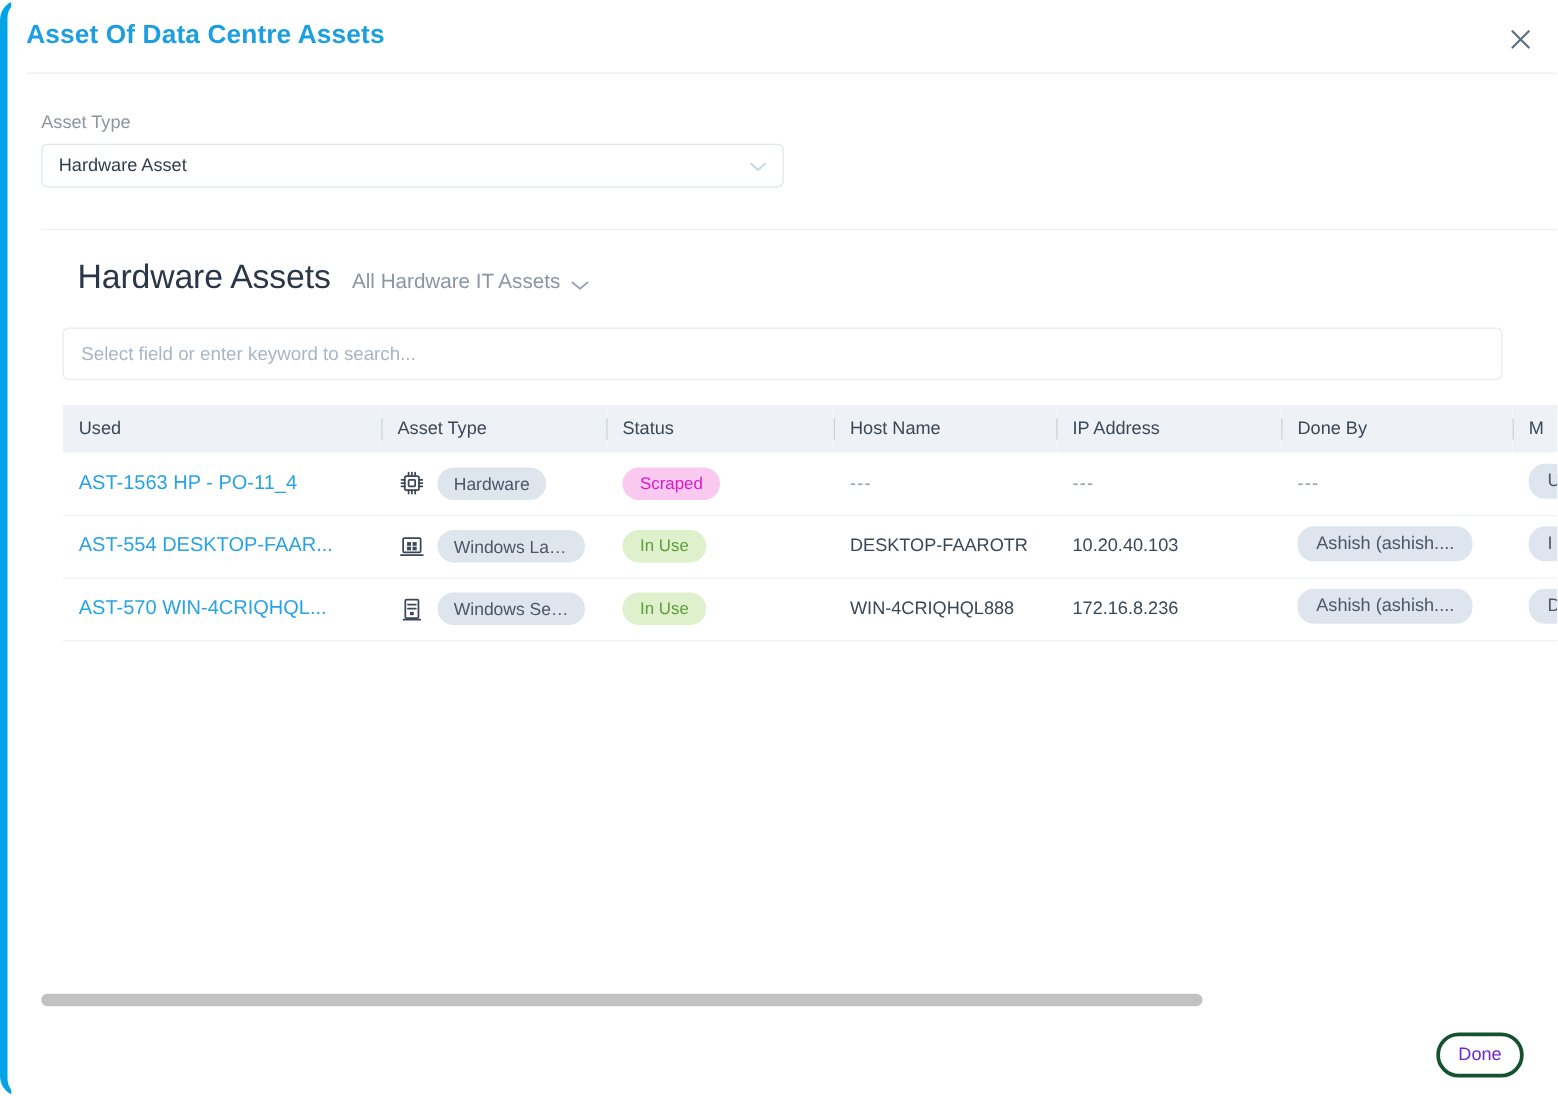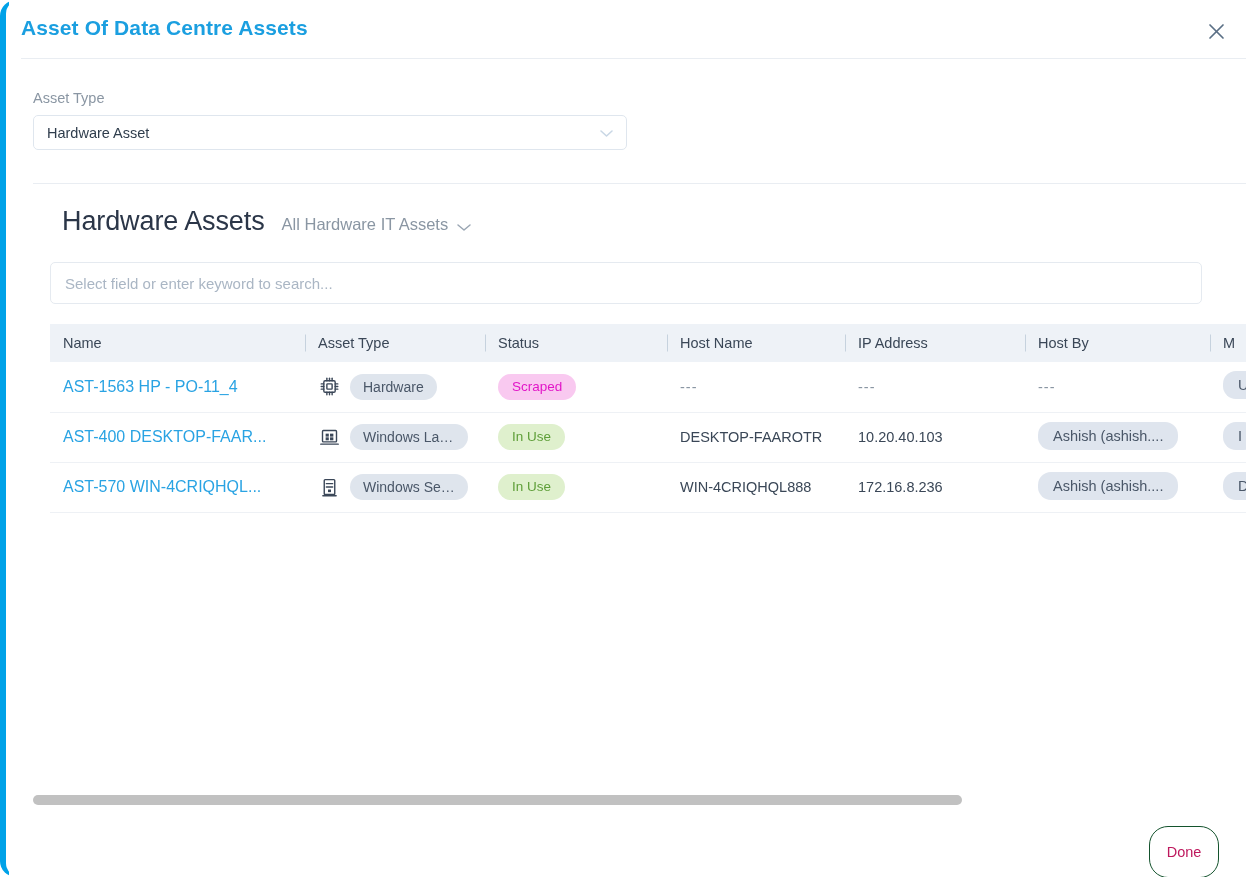--- a/index.html
+++ b/index.html
@@ -308,25 +308,25 @@
 
   
   .footer {
     position: absolute;
     left: 0; top: 815px;
     width: 1246px; height: 62px;
   }
   .done-btn {
     position: absolute;
     right: 27px; top: 11px;
-    width: 70px; height: 52px;
-    border: 1px solid #14532d;
+    width: 70px; height: 36px;
+    border: 3px solid #14532d;
     border-radius: 19px;
     background: #ffffff;
-    color: #be185d;
+    color: #6d28d9;
     font-family: "Liberation Sans", sans-serif;
     font-size: 14.5px;
     cursor: pointer;
     display: flex;
     align-items: center;
     justify-content: center;
   }
 </style>
 </head>
 <body>
@@ -376,41 +376,41 @@
   <div class="search-box">
     <input class="search-input" type="text" placeholder="Select field or enter keyword to search..." style="">
   </div>
 
   <div class="table-wrap">
     <table class="table">
       <thead>
         <tr>
           <th class="col-name">
             
-            <span>Name</span>
+            <span>Used</span>
           </th>
           <th class="col-assettype">
             <span class="divider"></span>
             <span>Asset Type</span>
           </th>
           <th class="col-status">
             <span class="divider"></span>
             <span>Status</span>
           </th>
           <th class="col-hostname">
             <span class="divider"></span>
             <span>Host Name</span>
           </th>
           <th class="col-ip">
             <span class="divider"></span>
             <span>IP Address</span>
           </th>
           <th class="col-usedby">
             <span class="divider"></span>
-            <span>Host By</span>
+            <span>Done By</span>
           </th>
           <th class="col-model">
             <span class="divider"></span>
             <span>M</span>
           </th>
         </tr>
       </thead>
       <tbody>
 
         <tr>
@@ -452,21 +452,21 @@
           <td class="col-usedby">
             <span class="dash">---</span>
           </td>
           <td class="col-model">
             <span class="chip model">U</span>
           </td>
         </tr>
 
         <tr>
           <td class="col-name">
-            <a class="asset-link">AST-400 DESKTOP-FAAR...</a>
+            <a class="asset-link">AST-554 DESKTOP-FAAR...</a>
           </td>
           <td class="col-assettype">
             <div class="type-cell">
               <span class="type-icon">
                 <svg width="21" height="21" viewBox="0 0 24 24" fill="none" stroke="currentColor" stroke-width="1.6" stroke-linejoin="round">
                   <rect x="4" y="4" width="16" height="13" rx="1"></rect>
                   <rect x="7.6" y="7.6" width="3.6" height="3.4" fill="currentColor" stroke="none"></rect>
                   <rect x="12.6" y="7.6" width="3.8" height="3.4" fill="currentColor" stroke="none"></rect>
                   <rect x="7.6" y="11.8" width="3.6" height="3.4" fill="currentColor" stroke="none"></rect>
                   <rect x="12.6" y="11.8" width="3.8" height="3.4" fill="currentColor" stroke="none"></rect>

